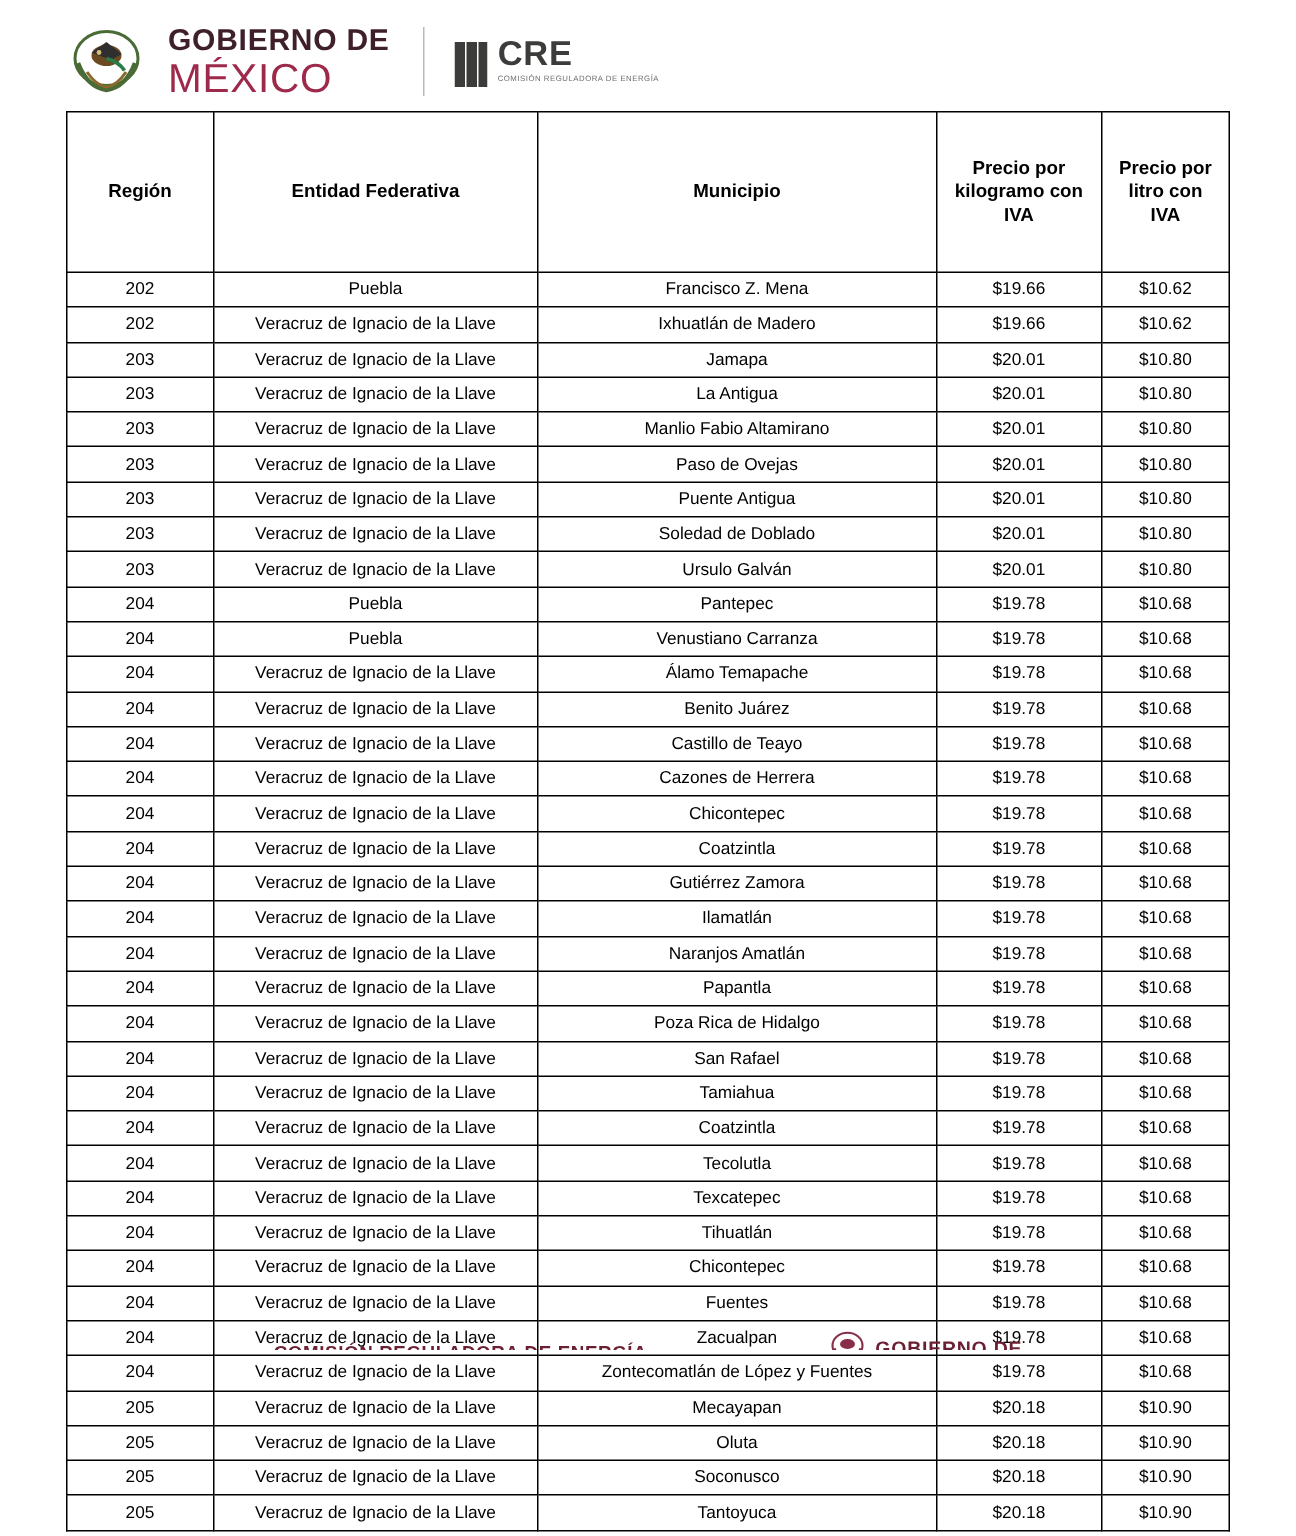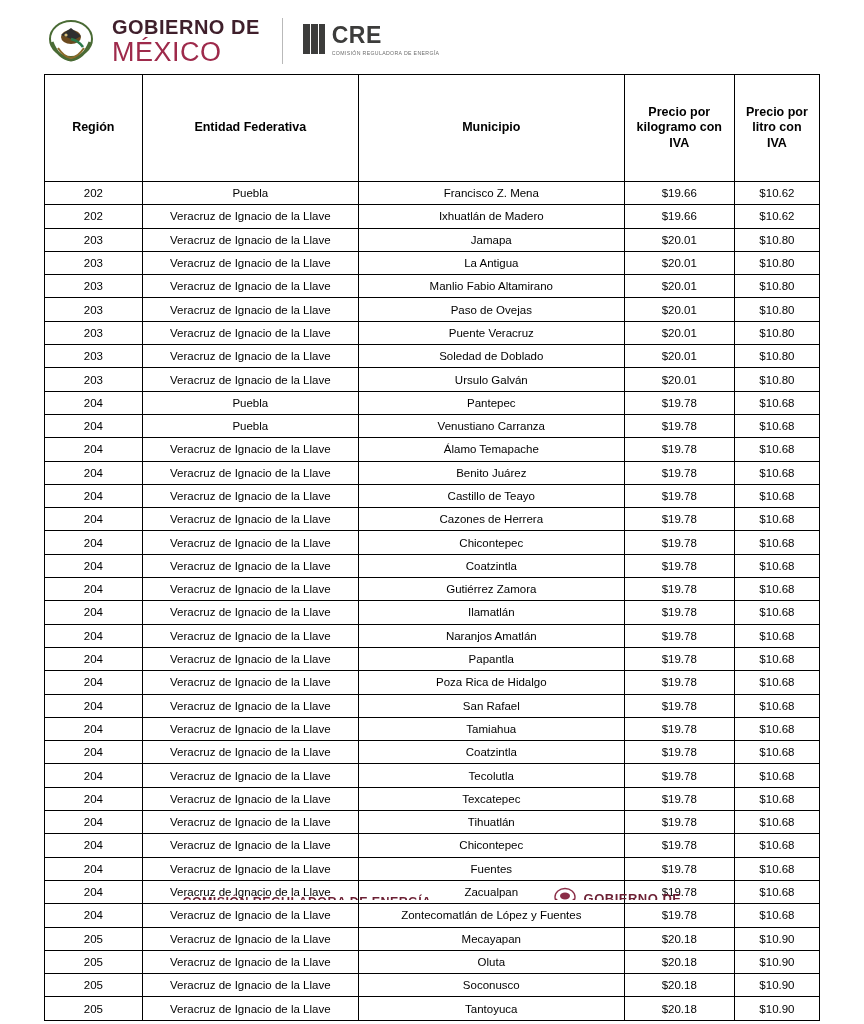--- a/index.html
+++ b/index.html
@@ -56,21 +56,21 @@
     margin-top: 2px;
   }
   .divider-vert {
     width: 1px;
     height: 46px;
     background: #b9b9b9;
     margin: 0 20px 0 22px;
   }
   .cre-block {
     display: flex;
-    align-items: flex-start;
+    align-items: flex-end;
   }
   .cre-mark {
     width: 22px;
     height: 30px;
     margin-right: 7px;
   }
   .cre-text {
     display: flex;
     flex-direction: column;
     line-height: 1;
@@ -258,21 +258,21 @@
           <tr>
             <td>203</td>
             <td>Veracruz de Ignacio de la Llave</td>
             <td>Paso de Ovejas</td>
             <td>$20.01</td>
             <td>$10.80</td>
           </tr>
           <tr>
             <td>203</td>
             <td>Veracruz de Ignacio de la Llave</td>
-            <td>Puente Veracruz</td>
+            <td>Puente Antigua</td>
             <td>$20.01</td>
             <td>$10.80</td>
           </tr>
           <tr>
             <td>203</td>
             <td>Veracruz de Ignacio de la Llave</td>
             <td>Soledad de Doblado</td>
             <td>$20.01</td>
             <td>$10.80</td>
           </tr>

